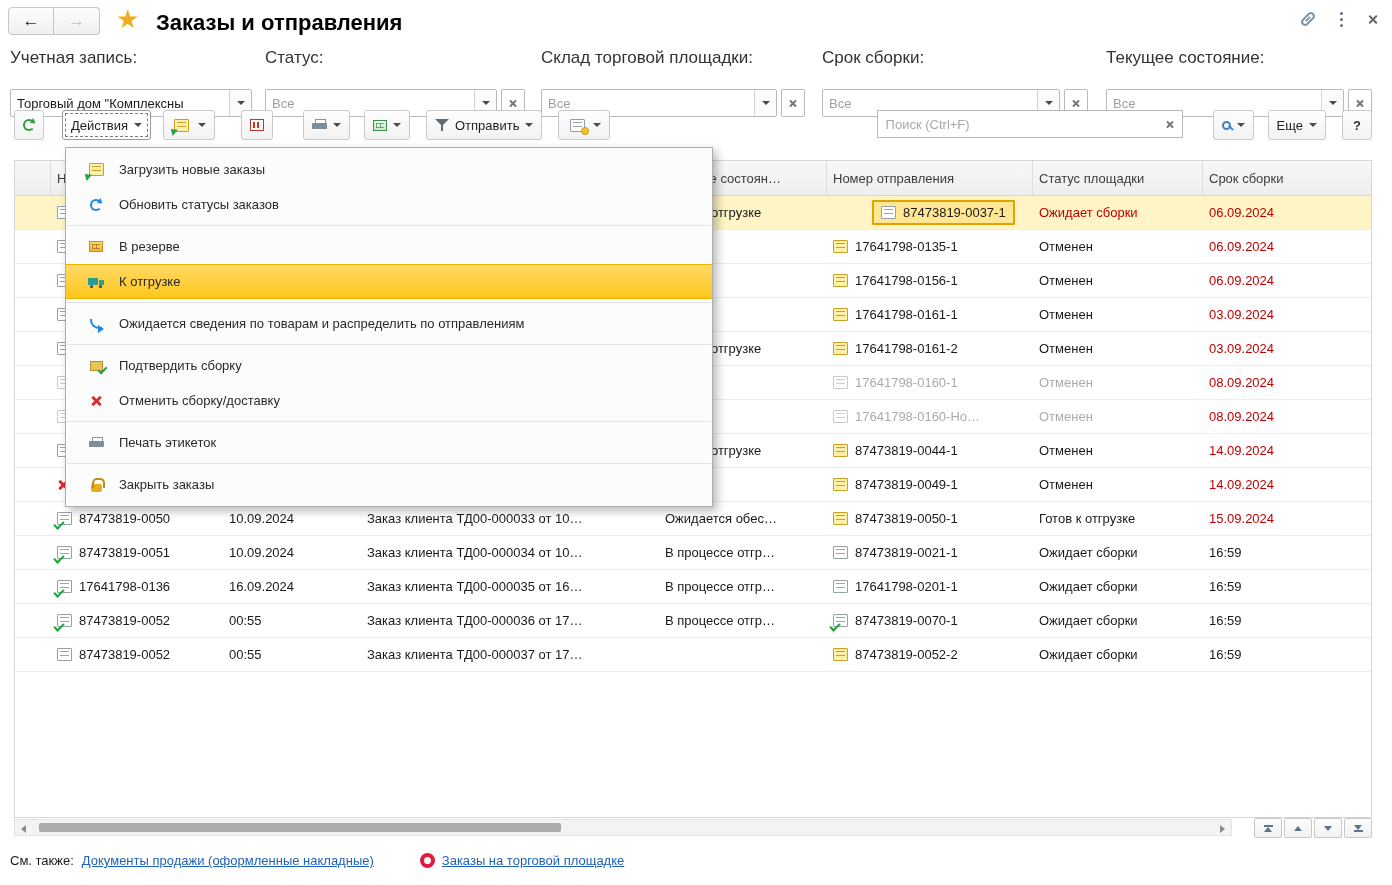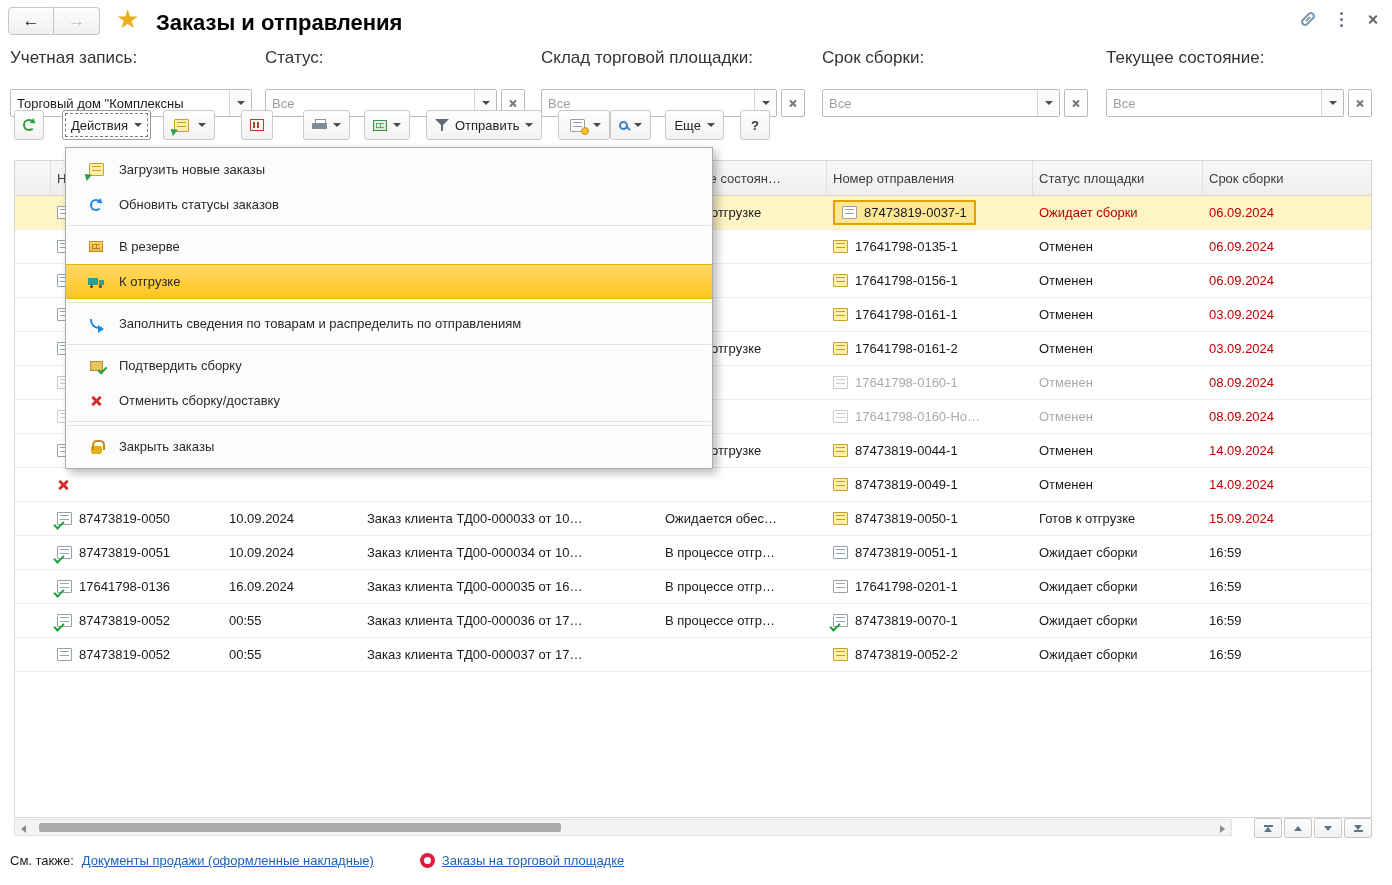--- a/index.html
+++ b/index.html
@@ -106,21 +106,21 @@
   .ghead { display:flex; height:35px; background:linear-gradient(#F8F8F8,#EEEEEE); border-bottom:1px solid #D6D6D6; color:#3C3C3C; }
   .hc { display:flex; align-items:center; padding:0 6px; border-right:1px solid #DDD; white-space:nowrap; overflow:hidden; cursor:pointer; }
   .c-marker{width:36px;flex:none} .c-num{width:172px;flex:none} .c-date{width:138px;flex:none}
   .c-order{width:298px;flex:none} .c-state{width:168px;flex:none} .c-ship{width:206px;flex:none}
   .c-status{width:170px;flex:none} .c-deadline{width:170px;flex:none}
   .trow { display:flex; height:34px; border-bottom:1px solid #EDEDED; align-items:stretch; cursor:pointer; }
   .trow.sel { background:#FFF4C5; }
   .c { padding:0 6px; white-space:nowrap; overflow:hidden; text-overflow:ellipsis; display:flex; align-items:center; gap:7px; }
   .red { color:#C00000; }
   .dimtx { color:#ABABAB; }
-  .hl-box { display:inline-flex; align-items:center; gap:7px; padding:3px 7px; border:2px solid #E0A300; background:#FFE793; border-radius:1px; cursor:pointer; }
+  .hl-box { display:inline-flex; align-items:center; gap:7px; padding:3px 7px; border:2px solid #E0A300; background:#FFE793; border-radius:1px; cursor:pointer;margin-left:39px; }
 
   
   .ddmenu { position:absolute; left:65px; top:147px; width:648px; background:#FCFCFC; border:1px solid #ADADAD;
             box-shadow:4px 4px 9px rgba(0,0,0,.28); z-index:20; padding:4px 0; }
   .mitem { display:flex; align-items:center; gap:13px; height:35px; padding:0 16px 0 20px; color:#2A2A2A; cursor:pointer; }
   .mitem.hl { background:linear-gradient(#FFD965,#FFC61C); border-top:1px solid #E8B400; border-bottom:1px solid #E8B400; }
   .msep { height:1px; background:#E3E3E3; margin:3px 1px; }
 
   
   .hscroll { position:absolute; left:14px; top:819px; width:1218px; height:17px; background:#F3F3F3; border:1px solid #E3E3E3; }
@@ -264,20 +264,26 @@
         <span>Отправить</span>
         <span class="crt"></span>
       </button>
     <button class="tbtn">
         <span class="mi">
           <span class="doc"></span>
           <span class="clockdot"></span>
         </span>
         <span class="crt"></span>
       </button>
+    <div class="search">
+      <input placeholder="Поиск (Ctrl+F)" style="">
+      <button class="sx">
+          <span class="cross small"></span>
+        </button>
+    </div>
     <button class="tbtn mr14">
         <span class="mag blue"></span>
         <span class="crt"></span>
       </button>
     <button class="tbtn mr16">
         <span>Еще</span>
         <span class="crt"></span>
       </button>
     <button class="tbtn qmark">?</button>
   </div>
@@ -470,21 +476,21 @@
       <div class="c c-marker"></div>
       <div class="c c-num">
           <span class="doc chk"></span>
           <span>87473819-0051</span>
         </div>
       <div class="c c-date">10.09.2024</div>
       <div class="c c-order">Заказ клиента ТД00-000034 от 10…</div>
       <div class="c c-state">В процессе отгр…</div>
       <div class="c c-ship">
           <span class="doc"></span>
-          <span>87473819-0051-1</span>
+          <span>87473819-0021-1</span>
         </div>
       <div class="c c-status">Ожидает сборки</div>
       <div class="c c-deadline">16:59</div>
     </div>
 
     <div class="trow">
       <div class="c c-marker"></div>
       <div class="c c-num">
           <span class="doc chk"></span>
           <span>17641798-0136</span>
@@ -562,38 +568,44 @@
             <i></i>
           </span>
         </span>
       <span>К отгрузке</span>
     </div>
     <div class="msep"></div>
     <div class="mitem">
       <span class="mi">
           <span class="curve"></span>
         </span>
-      <span>Заполнить сведения по товарам и распределить по отправлениям</span>
+      <span>Ожидается сведения по товарам и распределить по отправлениям</span>
     </div>
     <div class="msep"></div>
     <div class="mitem">
       <span class="mi">
           <span class="pkg">
             <span class="tick"></span>
           </span>
         </span>
       <span>Подтвердить сборку</span>
     </div>
     <div class="mitem">
       <span class="mi">
           <span class="cross red-i"></span>
         </span>
       <span>Отменить сборку/доставку</span>
     </div>
     <div class="msep"></div>
+    <div class="mitem">
+      <span class="mi">
+          <span class="printer"></span>
+        </span>
+      <span>Печать этикеток</span>
+    </div>
     <div class="msep"></div>
     <div class="mitem">
       <span class="mi">
           <span class="lock"></span>
         </span>
       <span>Закрыть заказы</span>
     </div>
   </div>
 
   <div class="hscroll">

